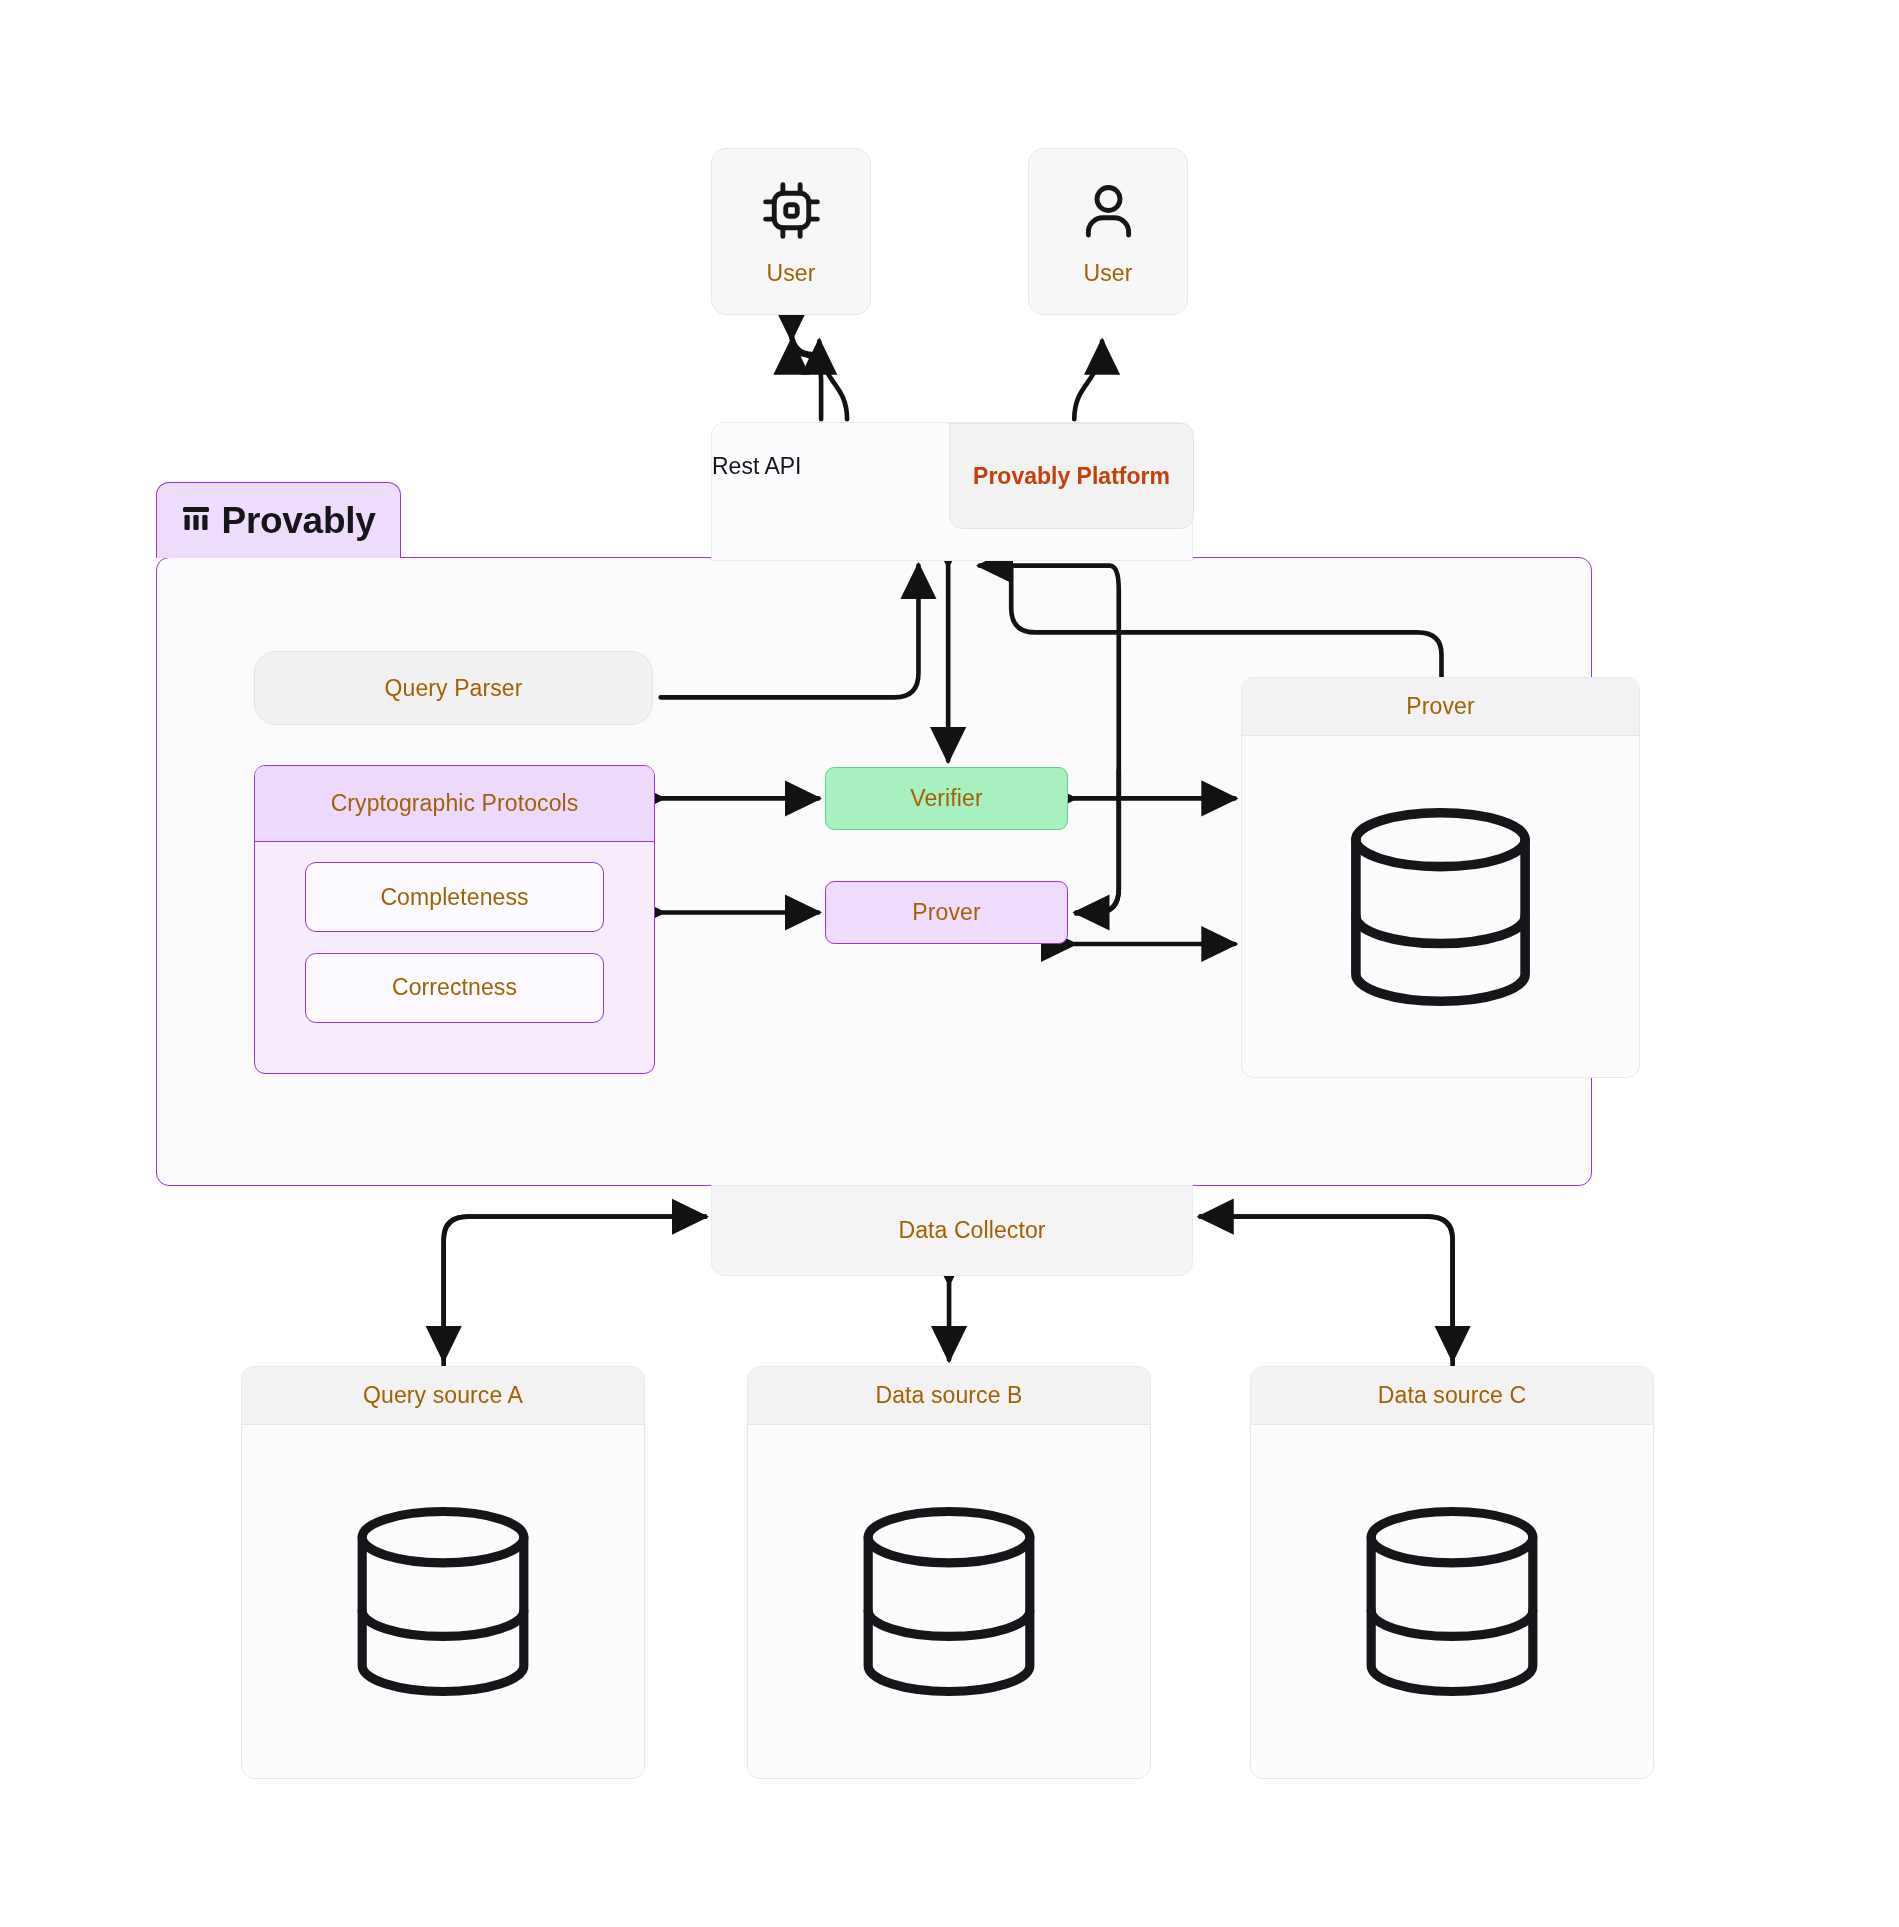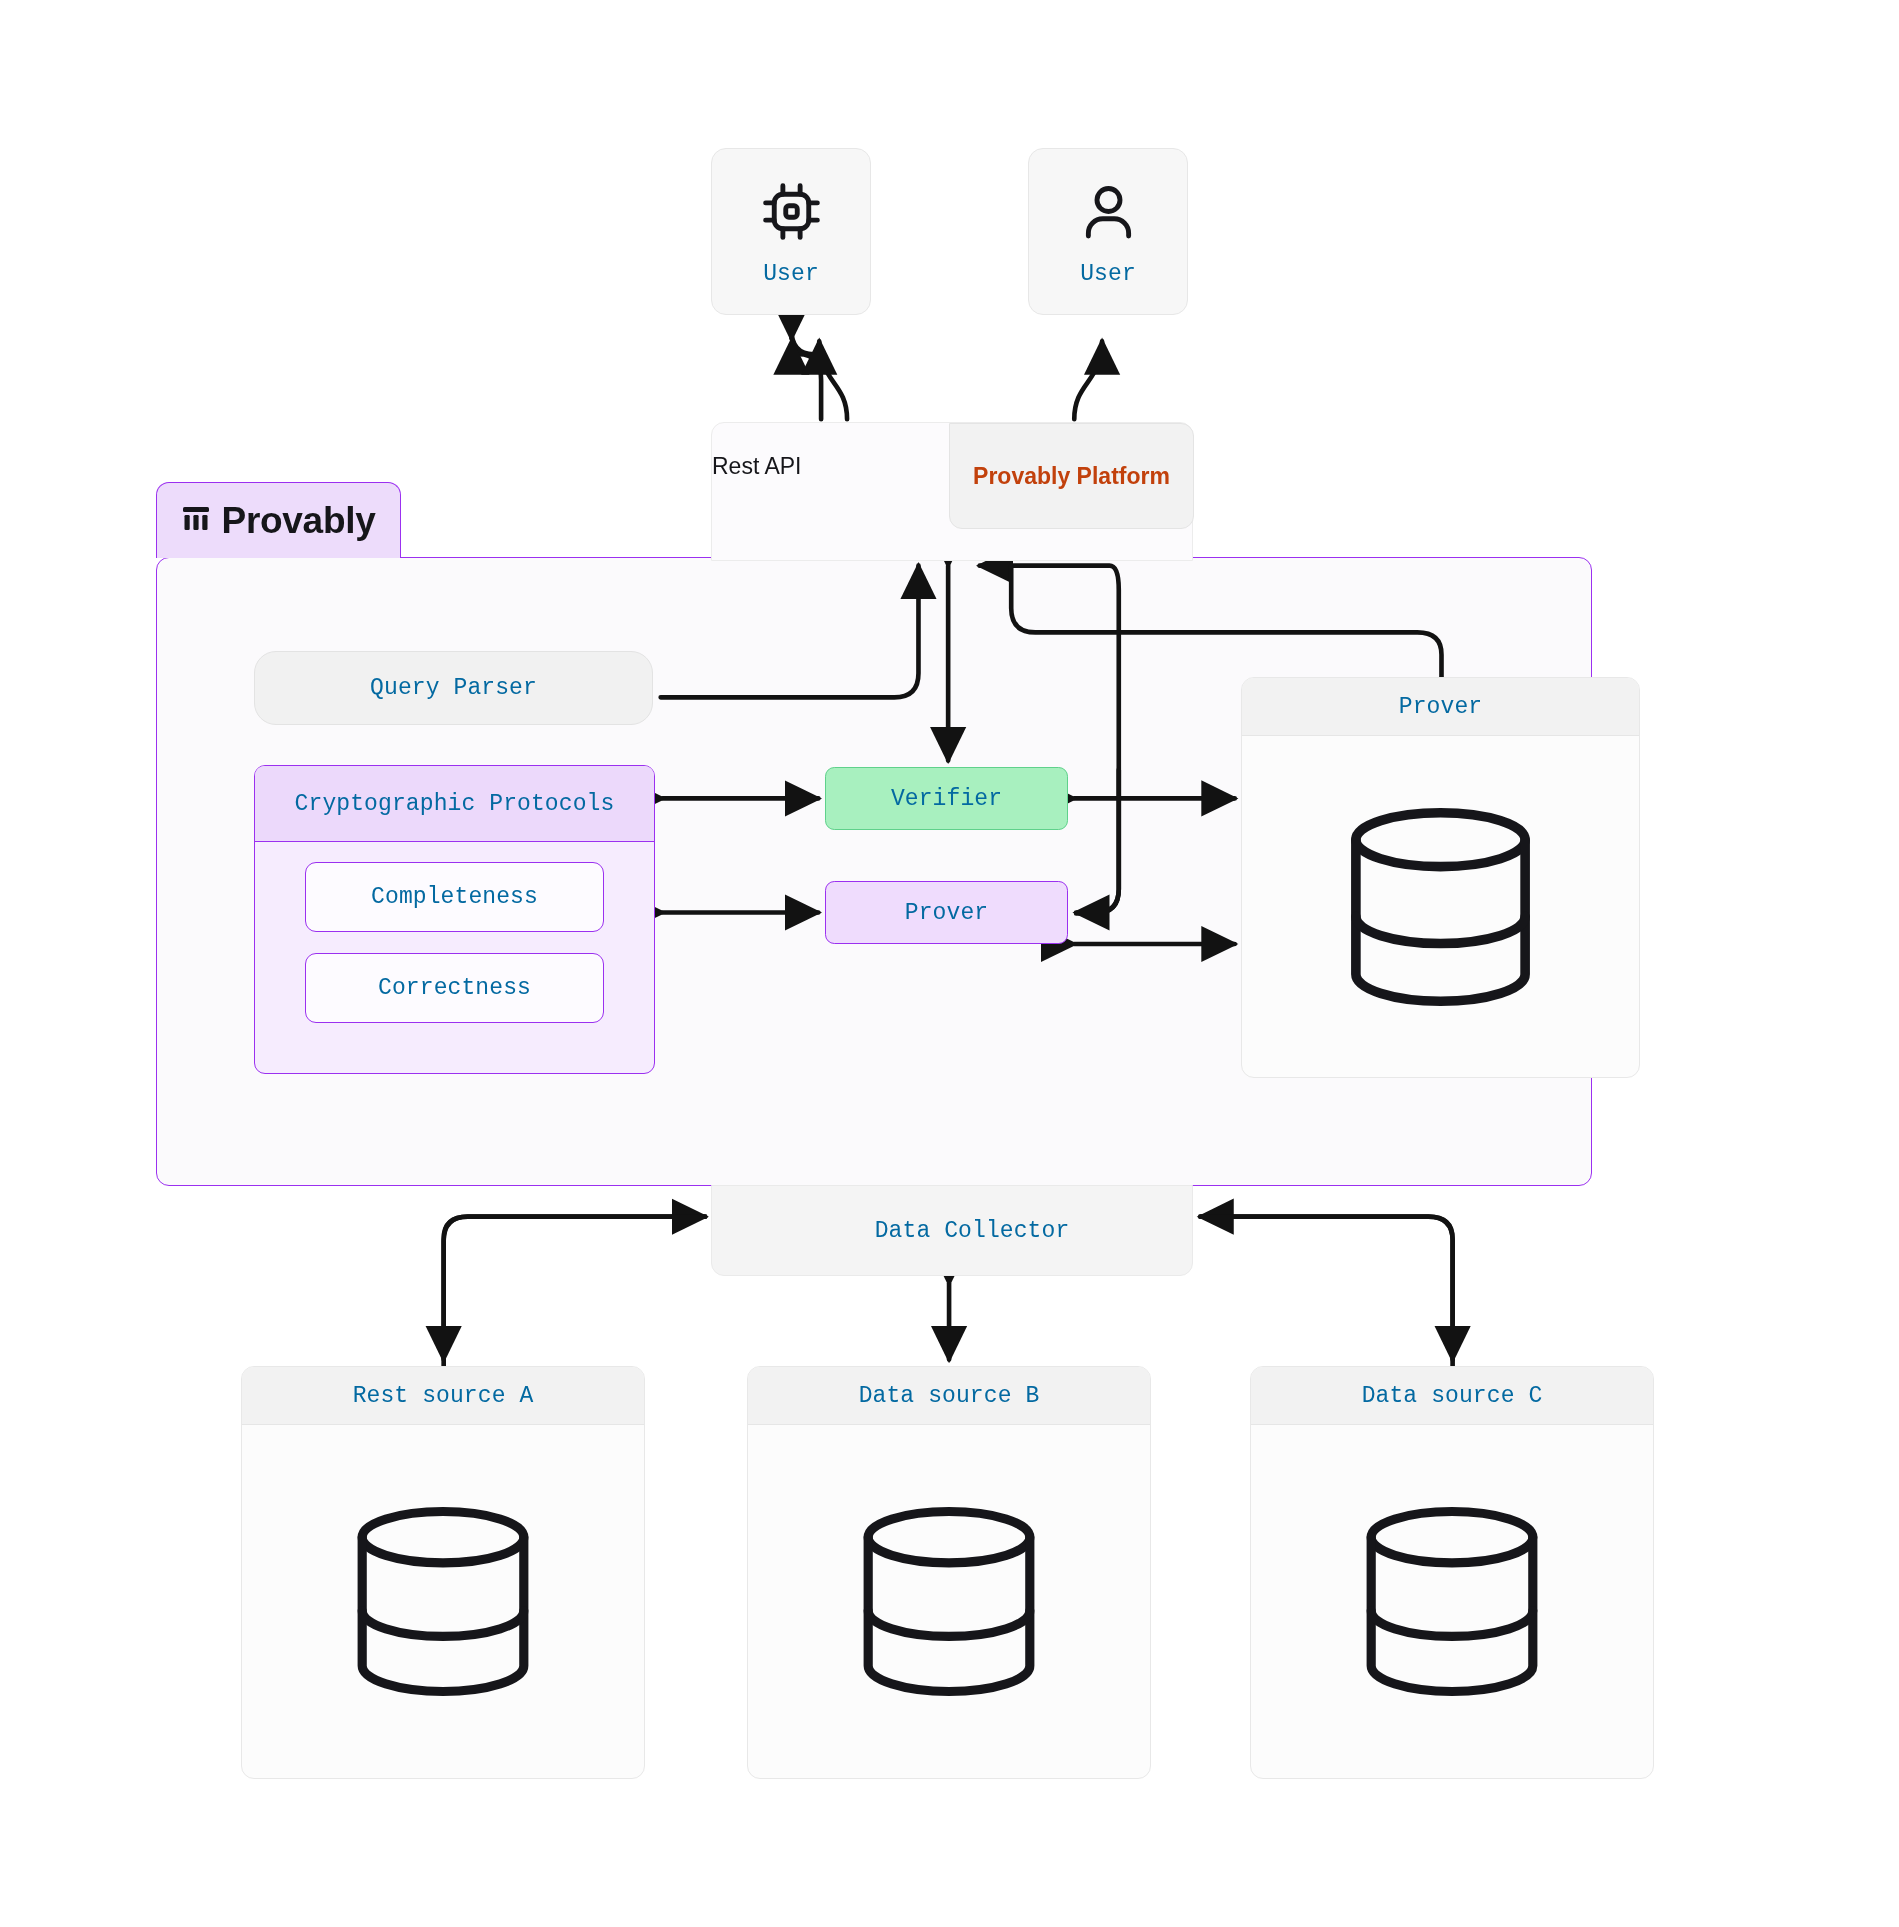--- a/index.html
+++ b/index.html
@@ -26,23 +26,22 @@
   }
 
   .node {
     position: absolute;
     z-index: 10;
   }
   .label {
     font-size: 23px;
     font-weight: 500;
     letter-spacing: 0.1px;
-    color: #0369a1;
+    color: #a16207;
     white-space: nowrap;
-    font-family: Liberation Mono, monospace;
   }
 
   
   .actor {
     width: 160px;
     height: 167px;
     background: #f7f7f7;
     border: 1.4px solid #e7e7e7;
     border-radius: 15px;
     display: flex;
@@ -348,21 +347,21 @@
       </span>
     </div>
   </div>
 
   <div class="node collector">
     <span class="label">Data Collector</span>
   </div>
 
   <div class="node dbbox ds-a">
     <div class="dbbox-head">
-      <span class="label">Rest source A</span>
+      <span class="label">Query source A</span>
     </div>
     <div class="dbbox-body">
       <span>
         <svg class="cyl" viewBox="0 0 100 104" width="184" height="191" fill="none" stroke="#16161a" stroke-width="5" stroke-linecap="round" stroke-linejoin="round">
           <ellipse cx="50" cy="17" rx="44" ry="14"></ellipse>
           <path d="M6 17v70c0 7.7 19.7 14 44 14s44-6.3 44-14V17"></path>
           <path d="M6 57c0 7.7 19.7 14 44 14s44-6.3 44-14"></path>
         </svg>
       </span>
     </div>

